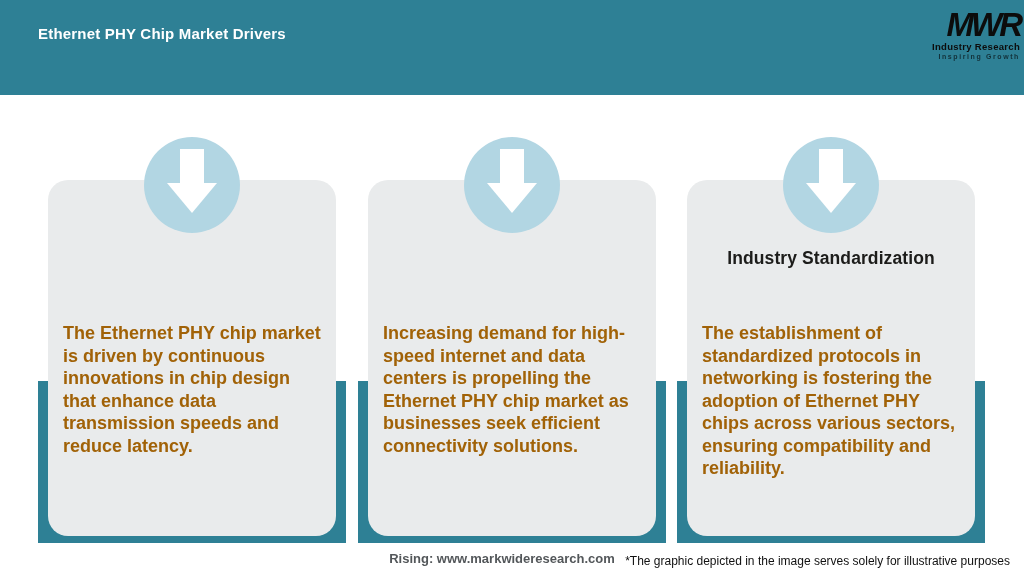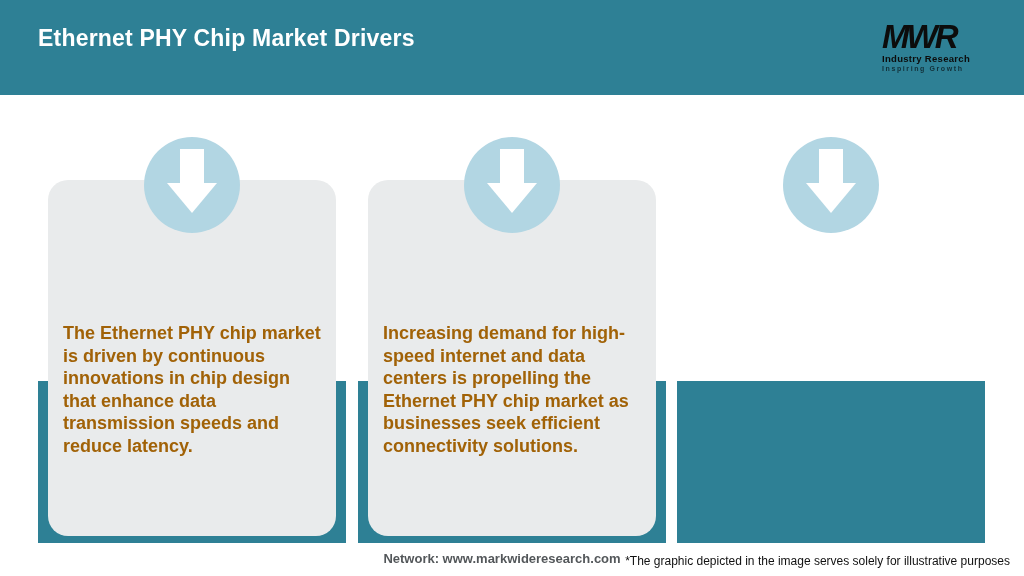--- a/index.html
+++ b/index.html
@@ -13,26 +13,26 @@
   .stage { position: absolute; top: 0; left: 0; width: 1024px; height: 576px; }
 
   
   .header {
     position: absolute; top: 0; left: 0;
     width: 1024px; height: 95px;
     background: #2e8095;
   }
   .header-title {
     position: absolute; left: 38px; top: 25px;
-    color: #ffffff; font-size: 23px; font-weight: bold;
+    color: #ffffff; font-size: 15px; font-weight: bold;
     letter-spacing: 0.2px;
   }
   .logo {
-    position: absolute; right: 22px; top: 10px;
-    width: 120px; text-align: left; color: #0d0d0d; margin-top: 12px;
+    position: absolute; right: 4px; top: 10px;
+    width: 120px; text-align: right; color: #0d0d0d;
   }
   .logo-monogram {
     font-size: 33px; font-weight: 800; font-style: italic;
     letter-spacing: -3px; line-height: 30px; color: #0c0c0c;
   }
   .logo-name {
     font-size: 9.5px; font-weight: bold; letter-spacing: 0.3px;
     margin-top: 1px; color: #0c0c0c;
   }
   .logo-tagline {
@@ -120,25 +120,29 @@
   </div>
   <div class="icon-circle circle-2">
     <span>
       <svg width="96" height="96" viewBox="0 0 96 96">
         <rect x="36" y="14" width="24" height="36" fill="#ffffff"></rect>
         <polygon points="23,48 73,48 48,78" fill="#ffffff"></polygon>
       </svg>
     </span>
   </div>
 
+  <div class="card card-3">
+    <div class="card-title">Industry Standardization</div>
+    <div class="card-body">The establishment of standardized protocols in networking is fostering the adoption of Ethernet PHY chips across various sectors, ensuring compatibility and reliability.</div>
+  </div>
   <div class="icon-circle circle-3">
     <span>
       <svg width="96" height="96" viewBox="0 0 96 96">
         <rect x="36" y="14" width="24" height="36" fill="#ffffff"></rect>
         <polygon points="23,48 73,48 48,78" fill="#ffffff"></polygon>
       </svg>
     </span>
   </div>
 
-  <div class="source-line">Network: www.markwideresearch.com</div>
+  <div class="source-line">Rising: www.markwideresearch.com</div>
   <div class="disclaimer">*The graphic depicted in the image serves solely for illustrative purposes</div>
 
 </div>
 
 </body></html>

